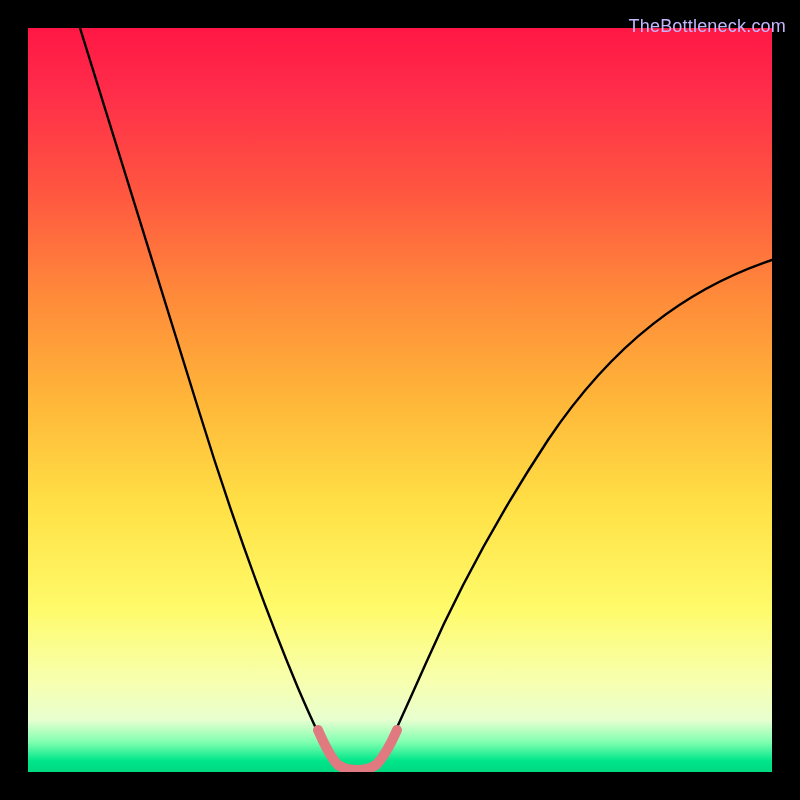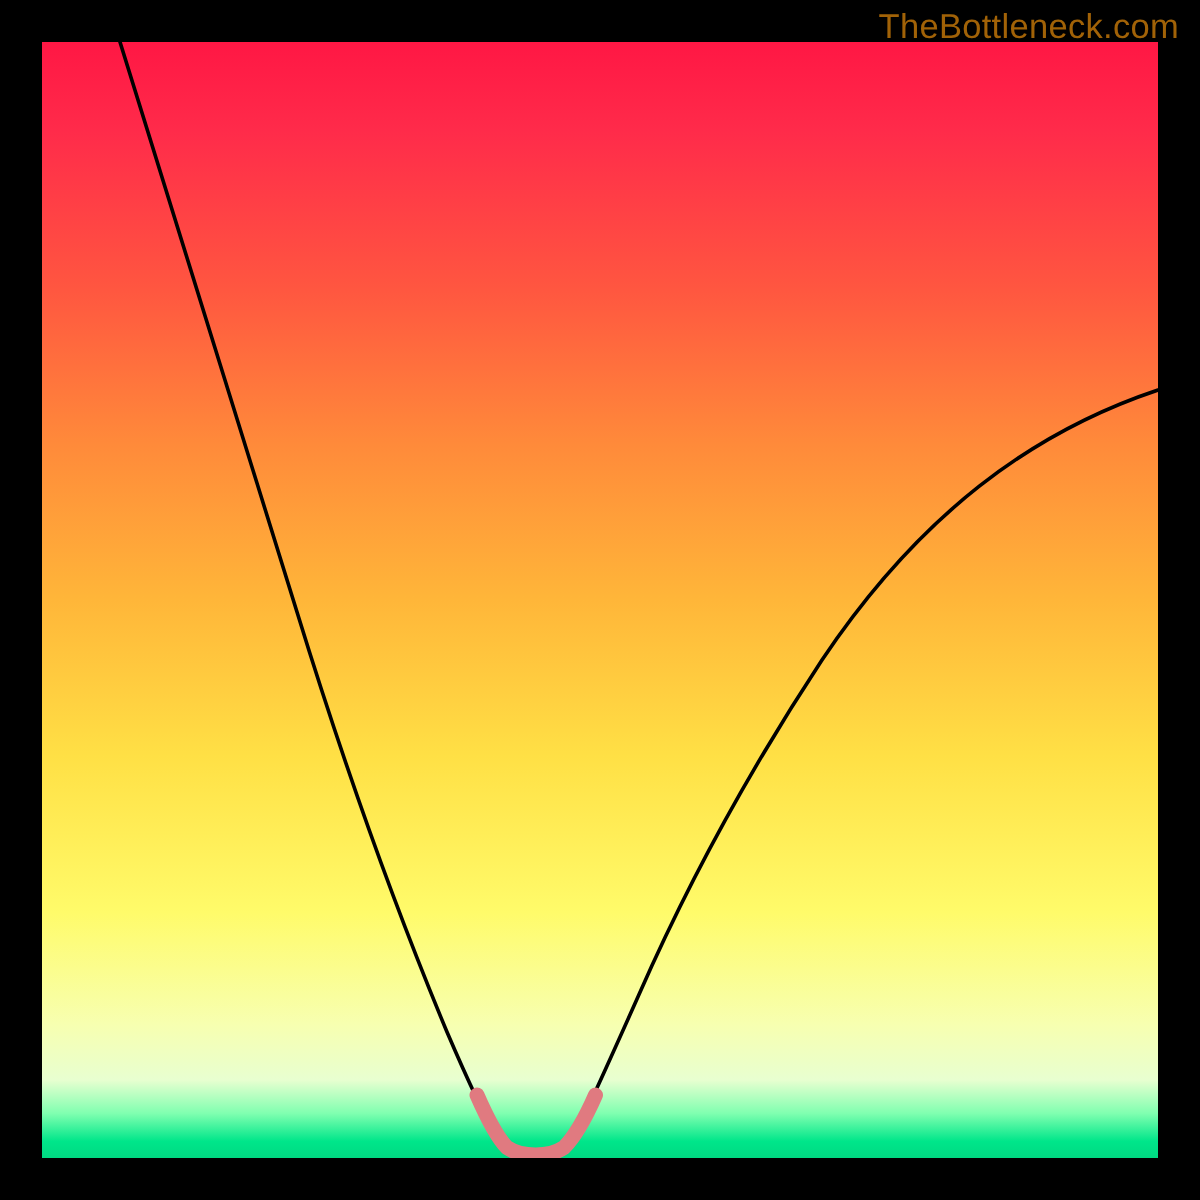--- a/index.html
+++ b/index.html
@@ -27,24 +27,24 @@
       #fffb6a 78%,
       #f7ffb0 88%,
       #e8ffd0 93%,
       #80ffb0 96%,
       #00e68a 98.5%,
       #00d982 100%
     );
   }
   .watermark {
     position: absolute;
-    top: 4px;
+    top: 16px;
     right: 14px;
-    color: #a16207;
-    font-size: 23px;
+    color: #c4b5fd;
+    font-size: 18px;
     letter-spacing: 0.2px;
     font-weight: 500;
   }
   svg.curves {
     position: absolute;
     left: 0;
     top: 0;
     width: 744px;
     height: 744px;
   }

